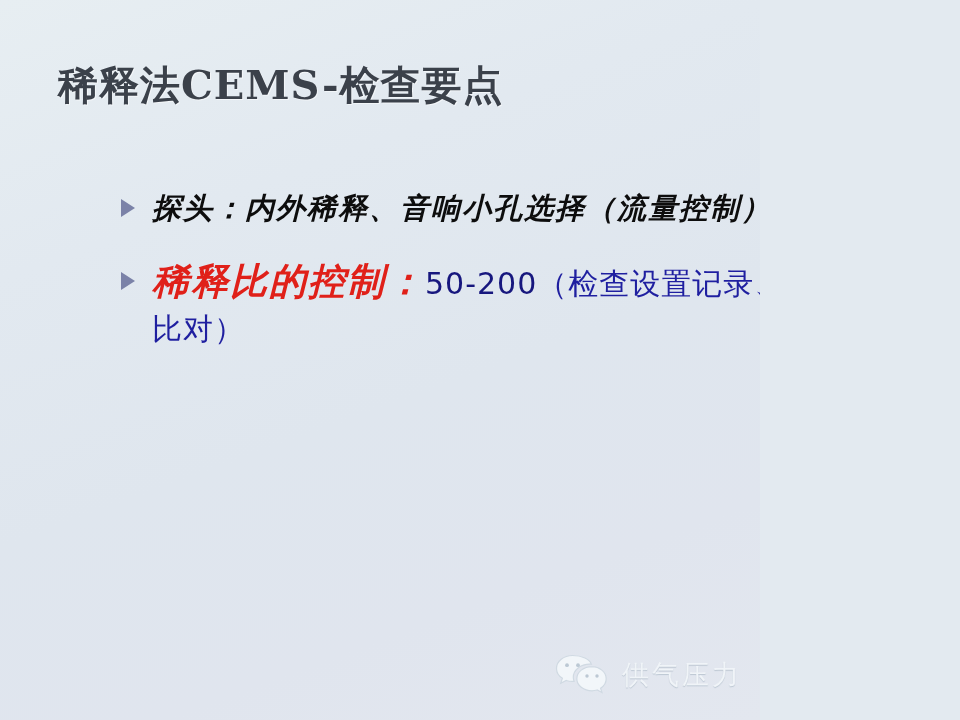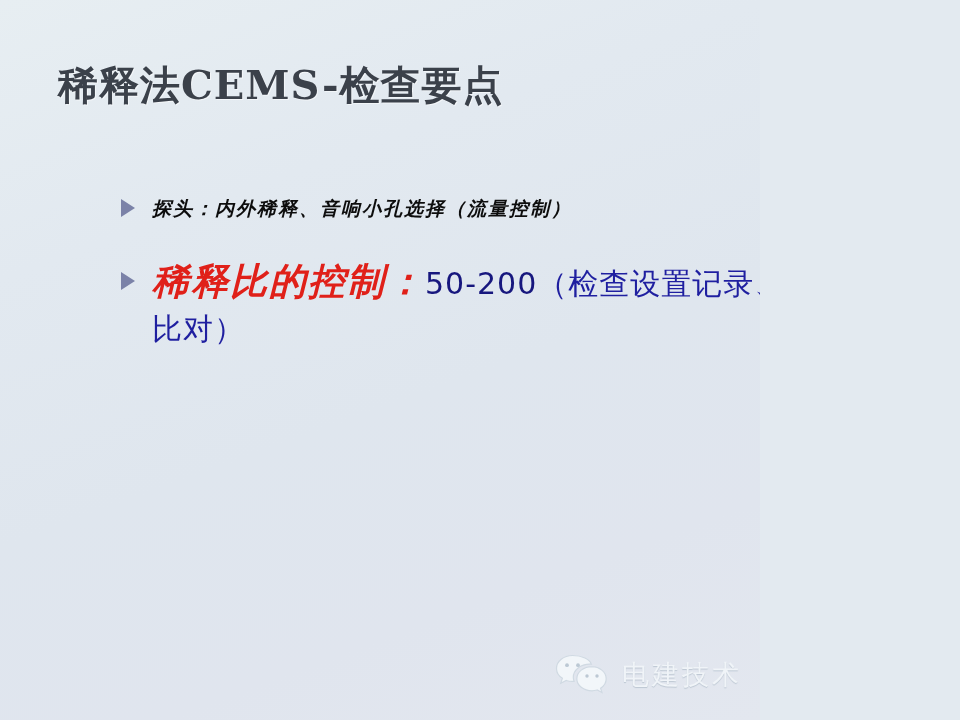--- a/index.html
+++ b/index.html
@@ -69,21 +69,21 @@
     top: 13px;
     width: 0;
     height: 0;
     border-top: 9px solid transparent;
     border-bottom: 9px solid transparent;
     border-left: 14px solid #7b82a8;
   }
 
   .bullet-text {
     font-family: "DejaVu Serif", "Liberation Serif", serif;
-    font-size: 19px;
+    font-size: 29px;
     line-height: 45px;
     color: #111111;
     letter-spacing: 2px;
     font-style: italic;
     font-weight: bold;
   }
 
   .seg { white-space: pre-wrap; }
 
   .seg-red    { color: #e02019; }
@@ -179,16 +179,16 @@
                    l4.9 2.5-1.4-4.3c3.4-2.2 5.6-5.6 5.6-9.5 0-6.7-6.8-12.1-14.2-12.1z"></path>
         </g>
         <g fill="#b9c6d2">
           <circle cx="13.0" cy="13.2" r="1.9"></circle>
           <circle cx="24.0" cy="13.2" r="1.9"></circle>
           <circle cx="33.0" cy="24.0" r="1.7"></circle>
           <circle cx="43.0" cy="24.0" r="1.7"></circle>
         </g>
       </svg>
     </span>
-    <span id="watermark-label">电建技术</span>
+    <span id="watermark-label">供气压力</span>
   </div>
 
 </div>
 
 </body></html>

